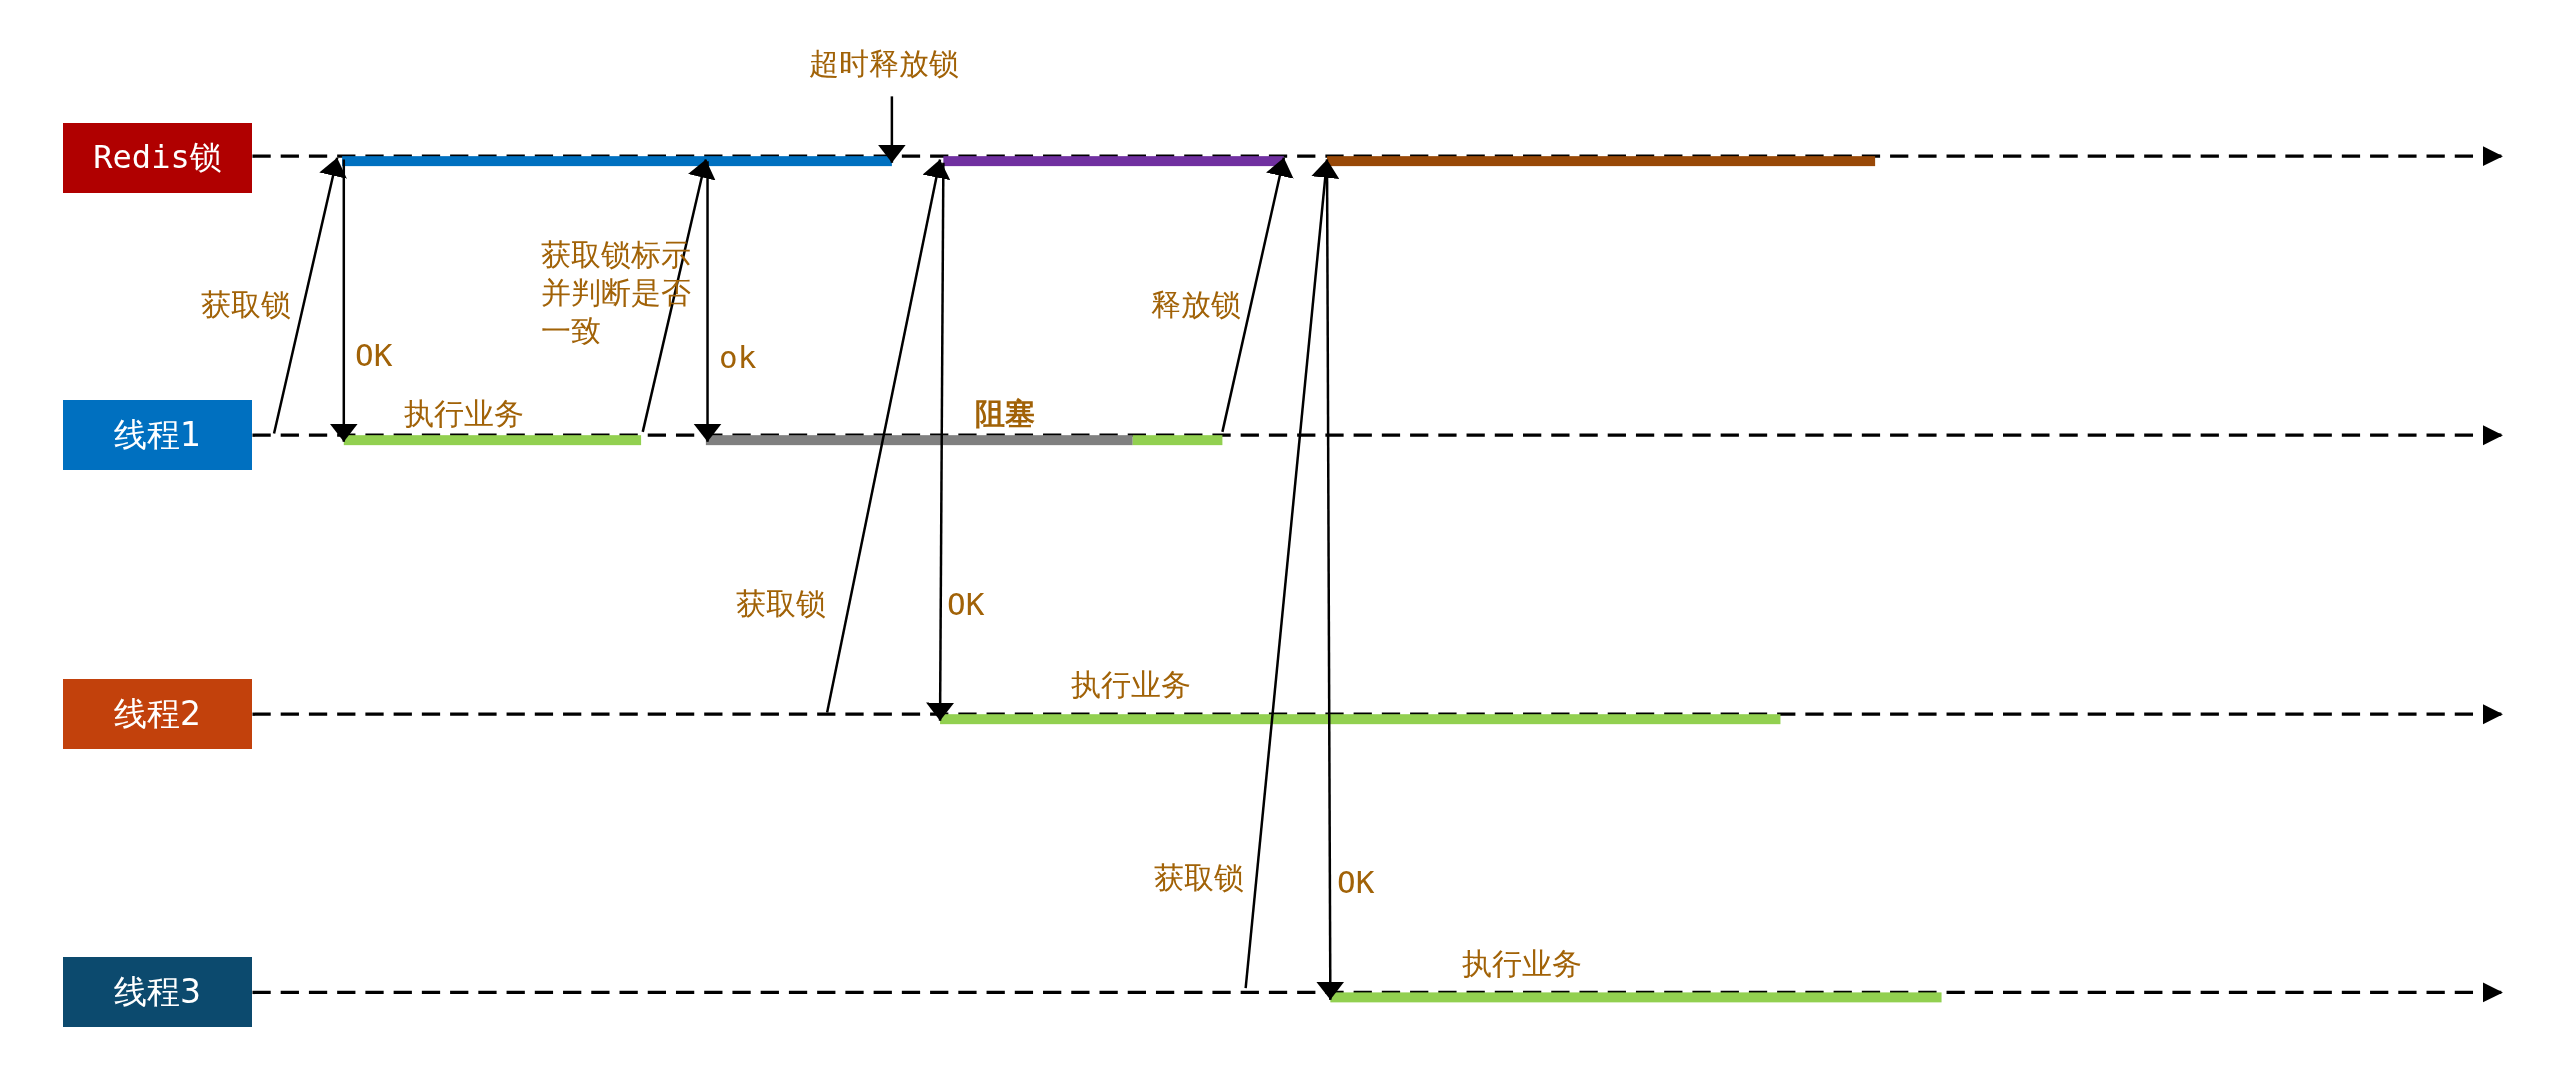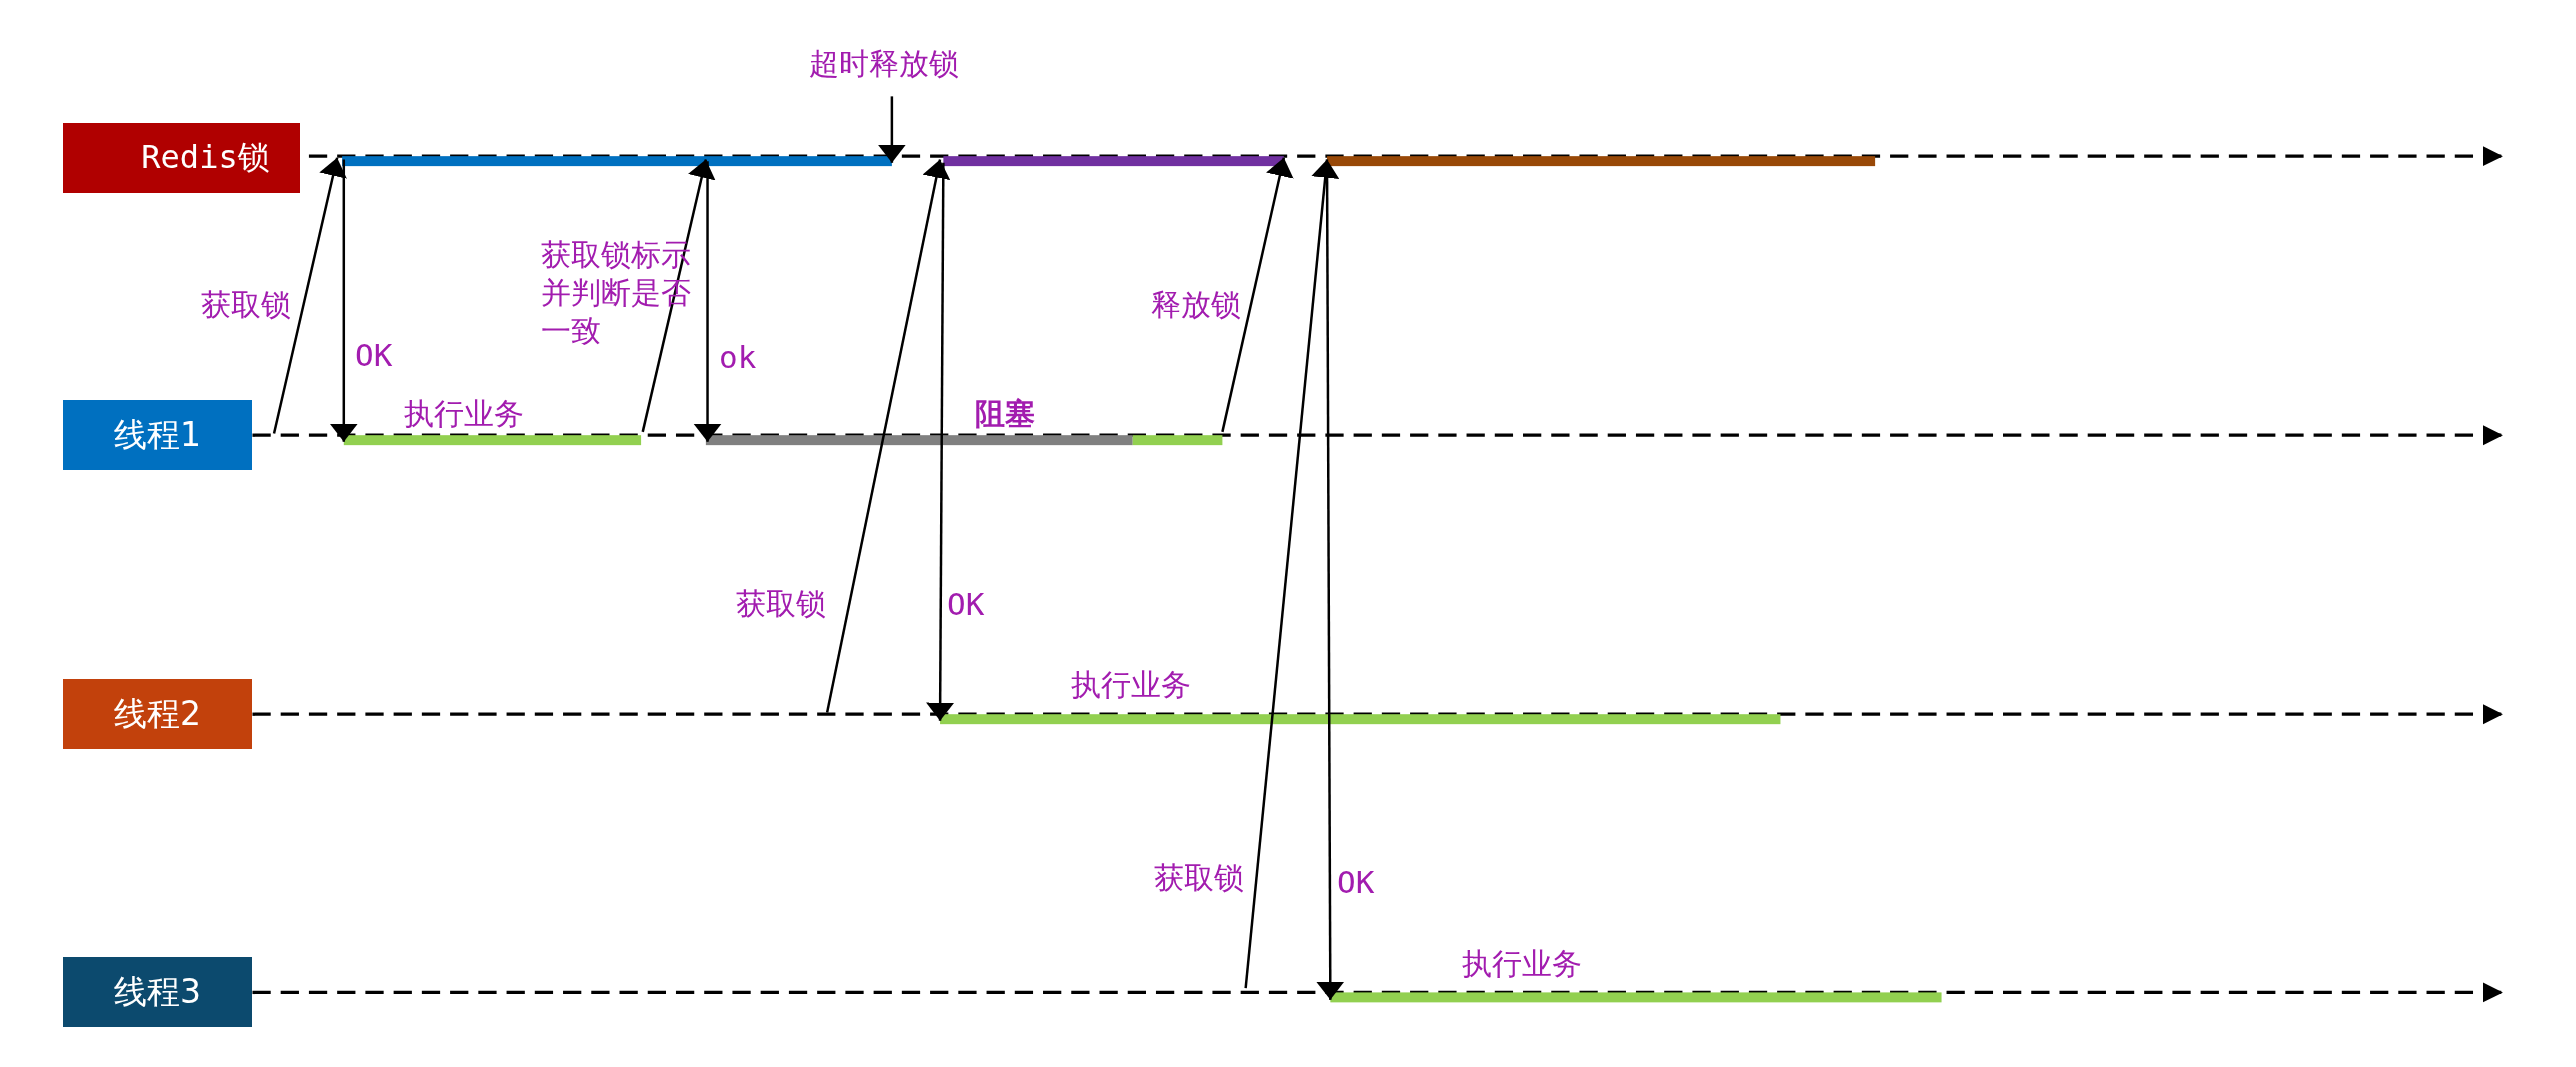--- a/index.html
+++ b/index.html
@@ -3,21 +3,21 @@
 <meta charset="utf-8">
 <style>
   html, body { margin:0; padding:0; background:#ffffff; }
   body { width:2576px; height:1068px; position:relative; overflow:hidden;
          font-family:"DejaVu Sans", sans-serif; }
   svg#diagram { position:absolute; left:0; top:0; }
   .lane-box { position:absolute; left:63px; width:189px; height:70px;
               display:flex; align-items:center; justify-content:center;
               color:#ffffff; font-size:33px; }
   .lane-box.mono { font-family:"DejaVu Sans Mono", monospace; font-size:32px; }
-  .lbl { position:absolute; color:#a21caf; font-size:30px; line-height:37px; white-space:pre; }
+  .lbl { position:absolute; color:#a16207; font-size:30px; line-height:37px; white-space:pre; }
   .lbl.mono { font-family:"DejaVu Sans Mono", monospace; font-size:31px; }
 </style>
 </head>
 <body>
 
 <svg id="diagram" width="2576" height="1068" viewBox="0 0 3102 1286" xmlns="http://www.w3.org/2000/svg">
   <defs>
     <marker id="ah" markerWidth="12" markerHeight="12" refX="11" refY="6" orient="auto" markerUnits="userSpaceOnUse">
       <path d="M0,0 L12,6 L0,12 z" fill="#000"></path>
     </marker>
@@ -74,21 +74,21 @@
     <line x1="1136" y1="196" x2="1132" y2="868" marker-end="url(#ahs)"></line>
 
     <line x1="1472" y1="520" x2="1546" y2="190" marker-end="url(#ahs)"></line>
 
     <line x1="1500" y1="1190" x2="1598" y2="192" marker-end="url(#ahs)"></line>
 
     <line x1="1598" y1="196" x2="1602" y2="1204" marker-end="url(#ahs)"></line>
   </g>
 </svg>
 
-<div class="lane-box mono" style="top:123px;background:#B00000;padding-left:48px;">Redis锁</div>
+<div class="lane-box mono" style="top:123px;background:#B00000;">Redis锁</div>
 <div class="lane-box" style="top:400px;background:#0070C0;">线程1</div>
 <div class="lane-box" style="top:679px;background:#c2410c;">线程2</div>
 <div class="lane-box" style="top:957px;background:#0c4a6e;">线程3</div>
 
 <div class="lbl" style="left:809px;top:45px;">超时释放锁</div>
 <div class="lbl" style="left:201px;top:286px;">获取锁</div>
 <div class="lbl mono" style="left:355px;top:337px;">OK</div>
 <div class="lbl" style="left:404px;top:395px;">执行业务</div>
 <div class="lbl" style="left:520px;top:236px;line-height:38px;margin-left:21px;">获取锁标示
 并判断是否

